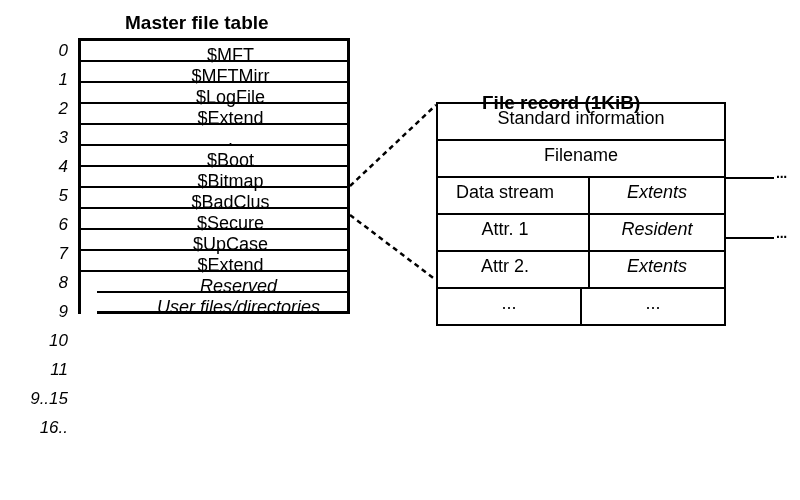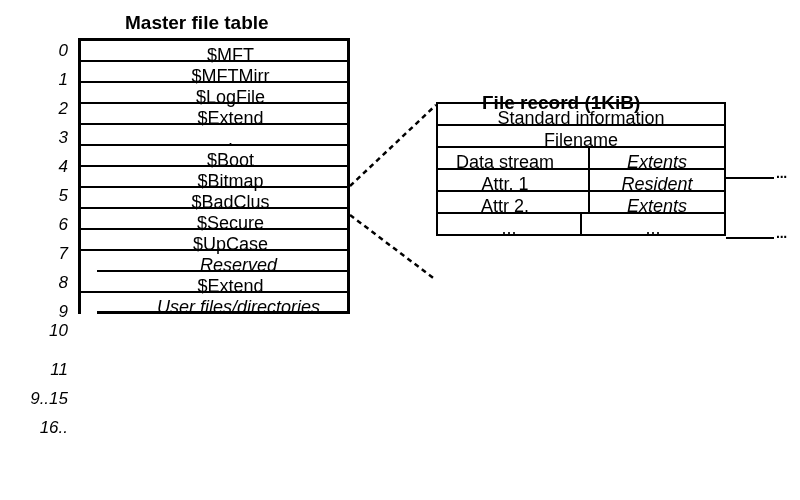--- a/index.html
+++ b/index.html
@@ -61,21 +61,21 @@
   .fr-row {
     display: flex;
     border-bottom: 2px solid black;
   }
   .fr-row:last-child { border-bottom: none; }
   .fr-cell {
     flex: 1;
     text-align: center;
     line-height: 28px;
     font-size: 18px;
-    height: 20px;
+    height: 35px;
   }
   .fr-cell + .fr-cell { border-left: 2px solid black; }
   svg.connector {
     position: absolute;
     pointer-events: none;
   }
   .ext-line {
     position: absolute;
     height: 2px;
     background: black;
@@ -95,22 +95,22 @@
     <div class="mft-row">$MFT</div>
     <div class="mft-row">$MFTMirr</div>
     <div class="mft-row">$LogFile</div>
     <div class="mft-row">$Extend</div>
     <div class="mft-row">.</div>
     <div class="mft-row">$Boot</div>
     <div class="mft-row">$Bitmap</div>
     <div class="mft-row">$BadClus</div>
     <div class="mft-row">$Secure</div>
     <div class="mft-row">$UpCase</div>
+    <div class="mft-row">$Extend</div>
     <div class="mft-row italic">Reserved</div>
-    <div class="mft-row">$Extend</div>
     <div class="mft-row italic">User files/directories</div>
   </div>
 
 <div class="fr-title">File record (1KiB)</div>
 <div class="fr-table" id="fr-table">
     <div class="fr-row">
       <div class="fr-cell">Standard information</div>
     </div>
     <div class="fr-row">
       <div class="fr-cell">Filename</div>
@@ -146,16 +146,16 @@
 <div class="idx" style="left: 18px; top: 41px;">0</div>
 <div class="idx" style="left: 18px; top: 70px;">1</div>
 <div class="idx" style="left: 18px; top: 99px;">2</div>
 <div class="idx" style="left: 18px; top: 128px;">3</div>
 <div class="idx" style="left: 18px; top: 157px;">4</div>
 <div class="idx" style="left: 18px; top: 186px;">5</div>
 <div class="idx" style="left: 18px; top: 215px;">6</div>
 <div class="idx" style="left: 18px; top: 244px;">7</div>
 <div class="idx" style="left: 18px; top: 273px;">8</div>
 <div class="idx" style="left: 18px; top: 302px;">9</div>
-<div class="idx" style="left: 18px; top: 321px;">10</div>
+<div class="idx" style="left: 18px; top: 331px;">10</div>
 <div class="idx" style="left: 18px; top: 360px;">11</div>
 <div class="idx" style="left: 18px; top: 389px;">9..15</div>
 <div class="idx" style="left: 18px; top: 418px;">16..</div>
 
 </body></html>

